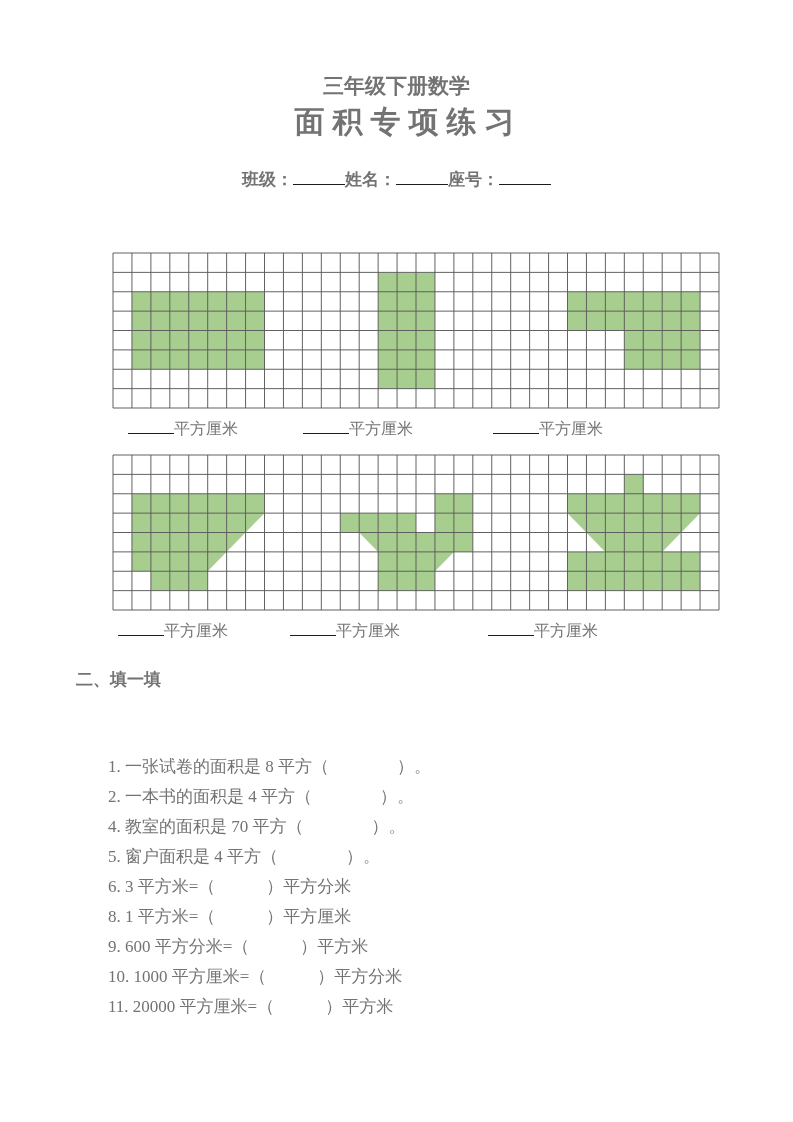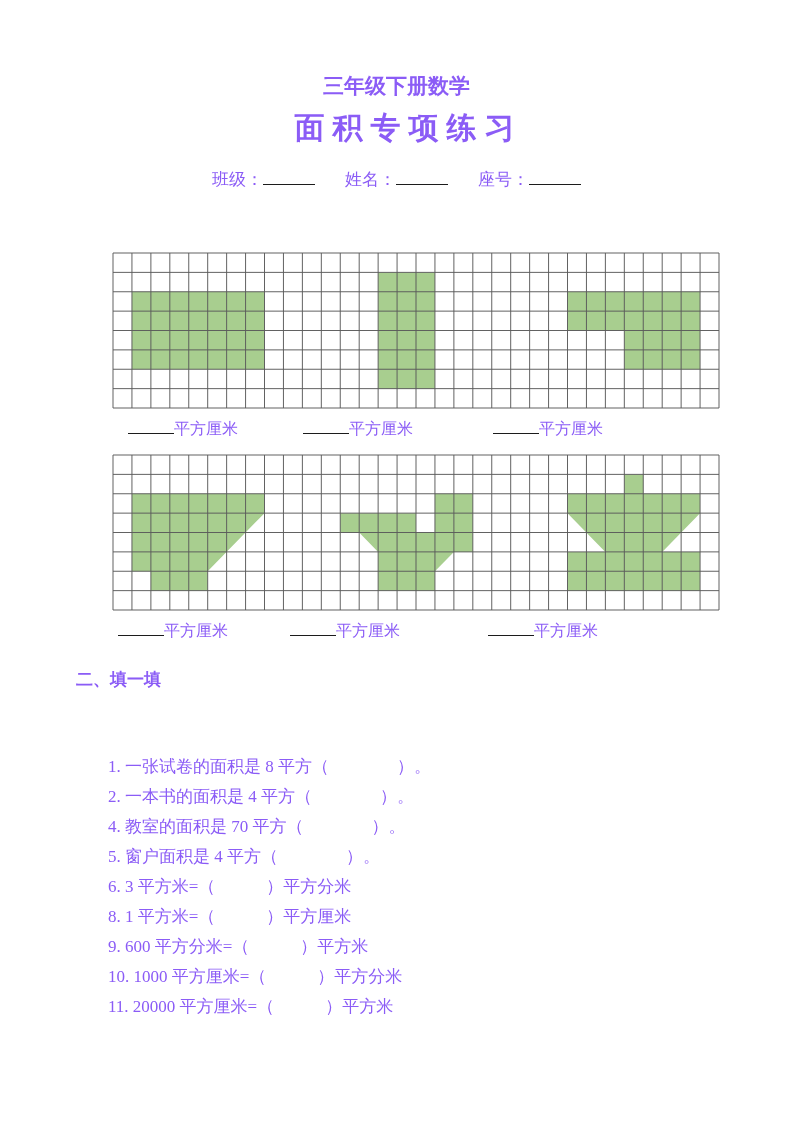--- a/index.html
+++ b/index.html
@@ -2,40 +2,41 @@
 <html><head>
 <meta charset="utf-8">
 <style>
   html,body{margin:0;padding:0;background:#e8e8e8;}
   .page{
     position:relative;
     width:793px;height:1122px;
     margin:0 auto;
     background:#ffffff;
     font-family:"Liberation Serif", serif;
-    color:#8b5cf6;
+    color:#737373;
     overflow:hidden;
   }
   .title-small{
     position:absolute;top:72px;left:0;width:100%;
     text-align:center;
     font-family:"Liberation Sans", sans-serif;
     font-weight:bold;font-size:21px;
   }
   .title-large{
-    position:absolute;top:108px;left:0;width:100%;
+    position:absolute;top:102px;left:0;width:100%;
     text-align:center;
     font-weight:bold;font-size:30px;
     letter-spacing:8px;
     padding-left:24px;box-sizing:border-box;
   }
   .fields-row{
     position:absolute;top:168px;left:0;width:100%;
-    display:flex;justify-content:center;gap:30px;
+    display:flex;justify-content:center;
     font-size:17px;
+    font-weight:bold;
   }
   .field{white-space:nowrap;}
   .blank{
     display:inline-block;
     border-bottom:1.5px solid #1c1c1c;
     width:52px;height:2px;
   }
   .sec-heading{
     position:absolute;left:76px;
     font-family:"Liberation Sans", sans-serif;

